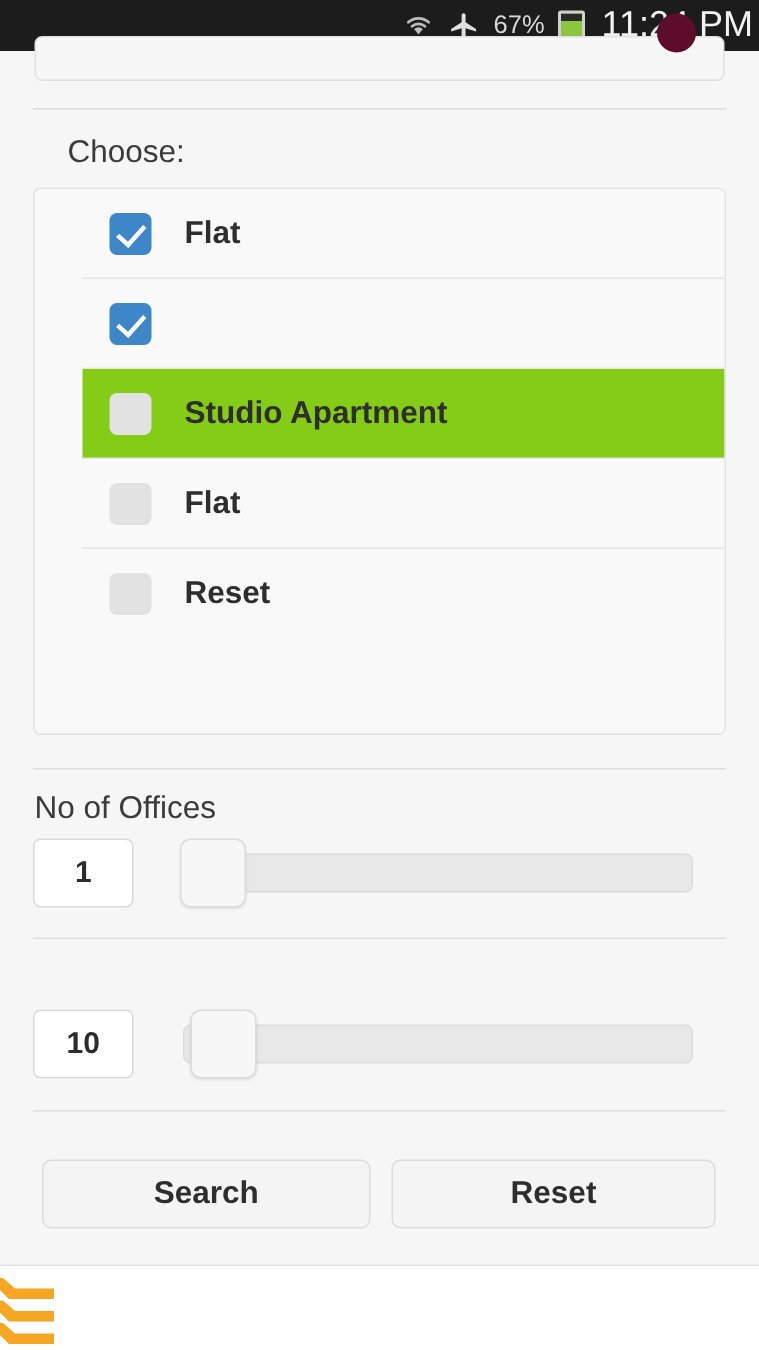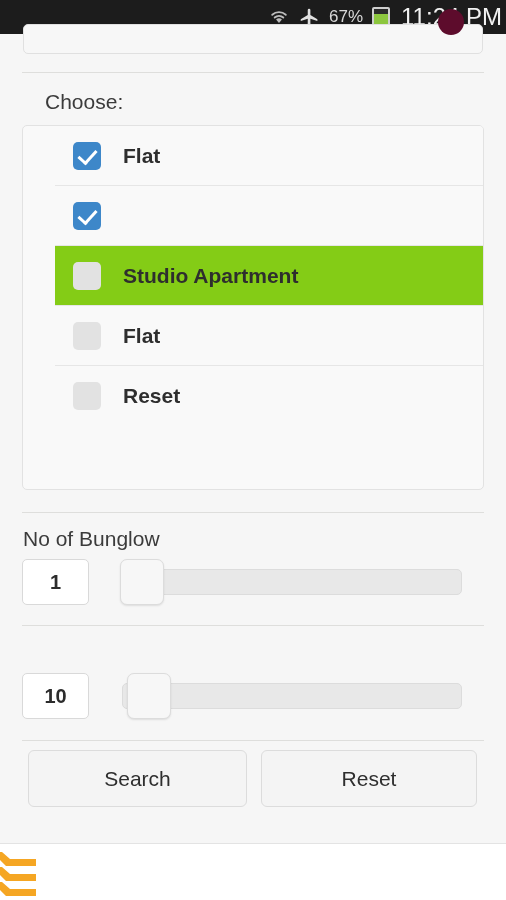--- a/index.html
+++ b/index.html
@@ -86,24 +86,24 @@
     background:#e8e8e8; border:1px solid #dcdcdc; border-radius:5px;
   }
   .handle{
     position:absolute; top:0; width:44px; height:46px;
     background:#f7f7f7; border:1px solid #dcdcdc; border-radius:7px;
     box-shadow:0 1px 2px rgba(0,0,0,.10);
   }
 
   
   .btn{
-    position:absolute; height:57px; background:#f4f4f4;
+    position:absolute; height:46px; background:#f4f4f4;
     border:1px solid #dcdcdc; border-radius:6px;
     display:flex; align-items:center; justify-content:center;
-    font-size:21px; font-weight:normal; color:#2e2e2e;
+    font-size:21px; font-weight:bold; color:#2e2e2e;margin-top:23px;
   }
 
   
   .footer{
     position:absolute; left:0; bottom:0; width:506px; height:57px;
     background:#ffffff; border-top:1px solid #e3e3e3;
   }
   .logo{ position:absolute; left:-8px; top:6px; width:60px; height:46px; }
 </style>
 </head>
@@ -157,21 +157,21 @@
       <span class="choose-label">Flat</span>
     </div>
     <div class="choose-row">
       <span class="cb"></span>
       <span class="choose-label">Reset</span>
     </div>
   </div>
 
   <div class="divider" style="top:512px;"></div>
 
-  <div class="section-label" style="top:527px;">No of Bunglow</div>
+  <div class="section-label" style="top:527px;">No of Offices</div>
   <div class="slider-row" style="top:559px;">
     <div class="val-box">1</div>
     <div class="track"></div>
     <div class="handle" style="left:98px;"></div>
   </div>
 
   <div class="divider" style="top:625px;"></div>
 
   <div class="slider-row" style="top:673px;">
     <div class="val-box">10</div>

